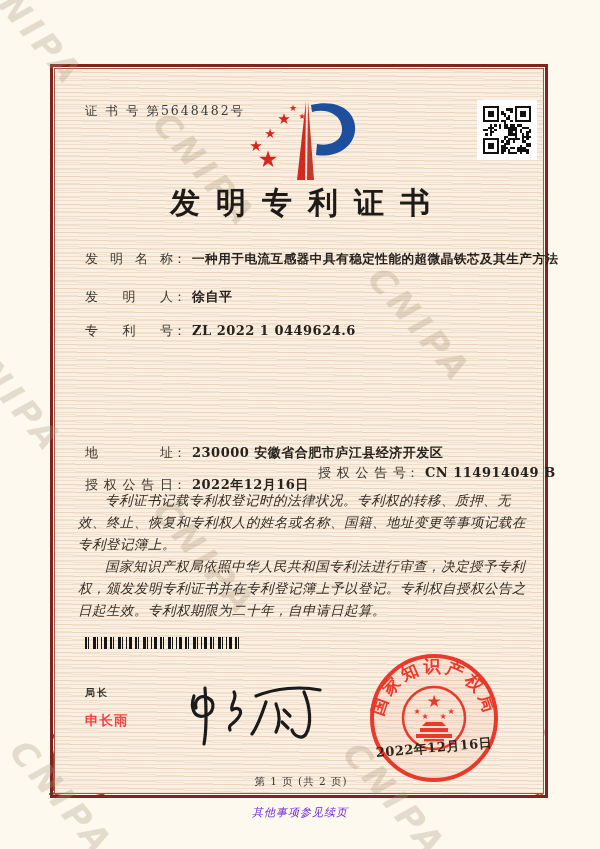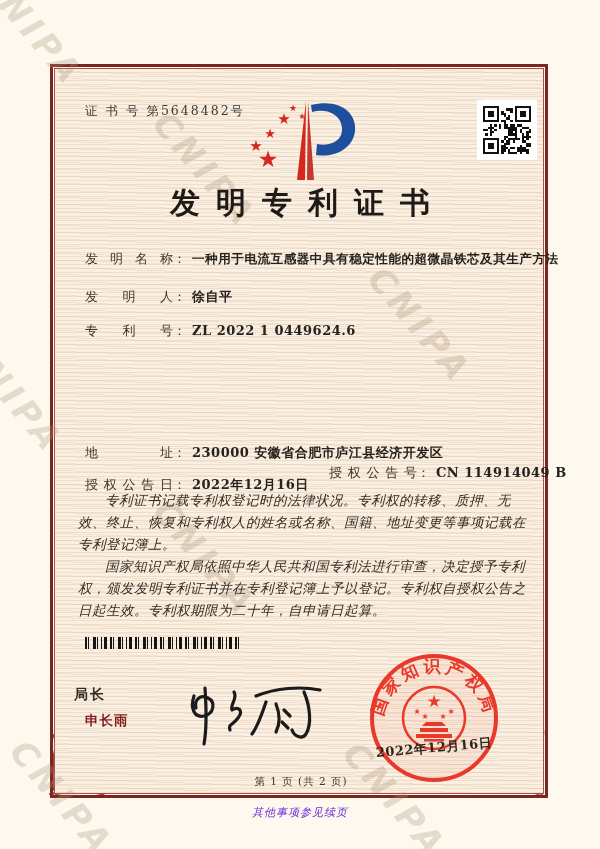--- a/index.html
+++ b/index.html
@@ -30,36 +30,36 @@
 
   .title{position:absolute;left:0;top:183px;width:100%;margin:0;text-align:center;
          font-size:30px;font-weight:600;letter-spacing:16px;text-indent:16px;color:#1d1a17;}
 
   .field{position:absolute;left:85px;white-space:nowrap;font-size:13px;color:#33302b;}
   .field .lbl{display:inline-block;width:88px;text-align:justify;text-align-last:justify;
               vertical-align:bottom;color:#3a362f;}
   .field .colon{margin-right:6px;color:#3a362f;}
   .field .val{font-weight:700;color:#26221d;letter-spacing:0.5px;}
   .r0{top:250px;} .r1{top:288px;} .r2{top:322px;} .r3{top:358px;}
-  .r4{top:395px;} .r5{top:444px;} .r6{top:476px;} .r7{top:464px;left:318px;margin-left:11px;}
+  .r4{top:395px;} .r5{top:444px;} .r6{top:476px;} .r7{top:464px;left:318px;}
 
   .body-text{position:absolute;left:78px;top:489px;width:454px;font-size:13.5px;line-height:22px;
              font-style:italic;color:#332c24;letter-spacing:0.5px;}
   .body-text p{margin:0;text-indent:2em;}
 
   .barcode{position:absolute;left:85px;top:637px;width:155px;height:12px;
     background:repeating-linear-gradient(90deg,
       #151515 0 2px,transparent 2px 3px,#151515 3px 4px,transparent 4px 8px,
       #151515 8px 11px,transparent 11px 12px,#151515 12px 13px,transparent 13px 16px,
       #151515 16px 17px,transparent 17px 19px,#151515 19px 22px,transparent 22px 25px);}
 
-  .signer-title{position:absolute;left:74px;top:686px;font-family:"DejaVu Sans","Liberation Sans",sans-serif;
-      font-weight:700;font-size:14px;color:#332d26;letter-spacing:2px;}
+  .signer-title{position:absolute;left:85px;top:686px;font-family:"DejaVu Sans","Liberation Sans",sans-serif;
+      font-weight:700;font-size:10px;color:#332d26;letter-spacing:2px;}
   .signer-name{position:absolute;left:85px;top:712px;font-family:"DejaVu Sans","Liberation Sans",sans-serif;
-      font-weight:700;font-size:13.5px;color:#7f1d1d;letter-spacing:1px;}
+      font-weight:700;font-size:13.5px;color:#ef4444;letter-spacing:1px;}
   .signature{position:absolute;left:180px;top:658px;}
 
   .seal{position:absolute;left:362px;top:648px;}
   .seal text{font-weight:700;}
 
   .flourish{position:absolute;}
   .fl-left{left:46px;top:720px;}
   .fl-right{left:490px;top:686px;}
 
   .page-footer{position:absolute;left:1px;top:775px;width:100%;text-align:center;

